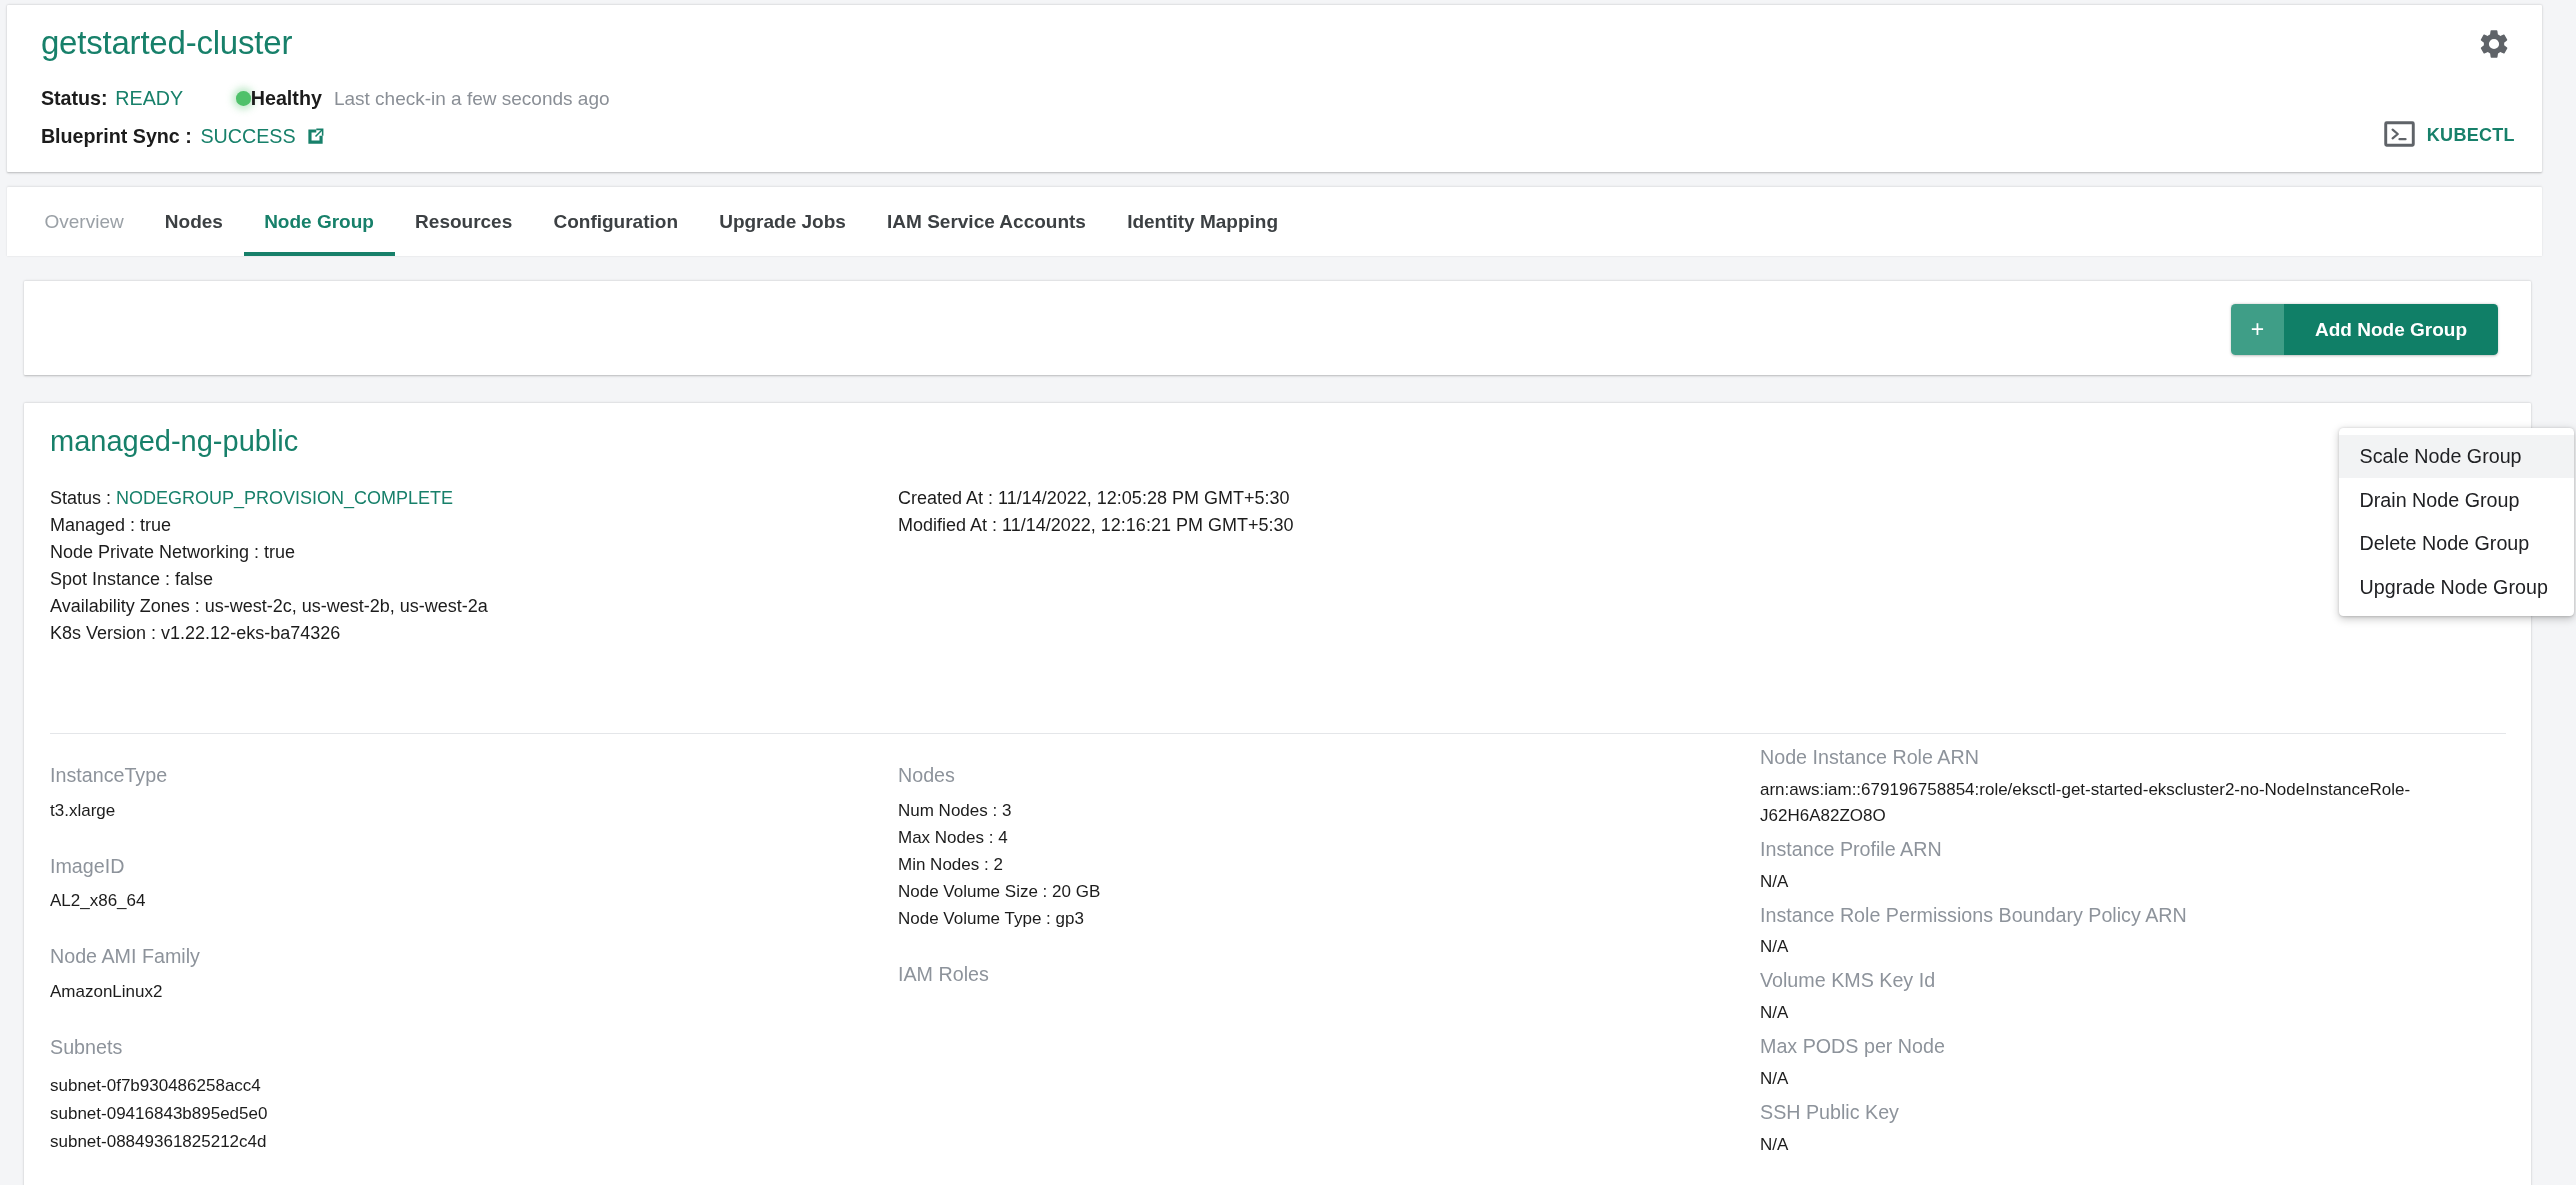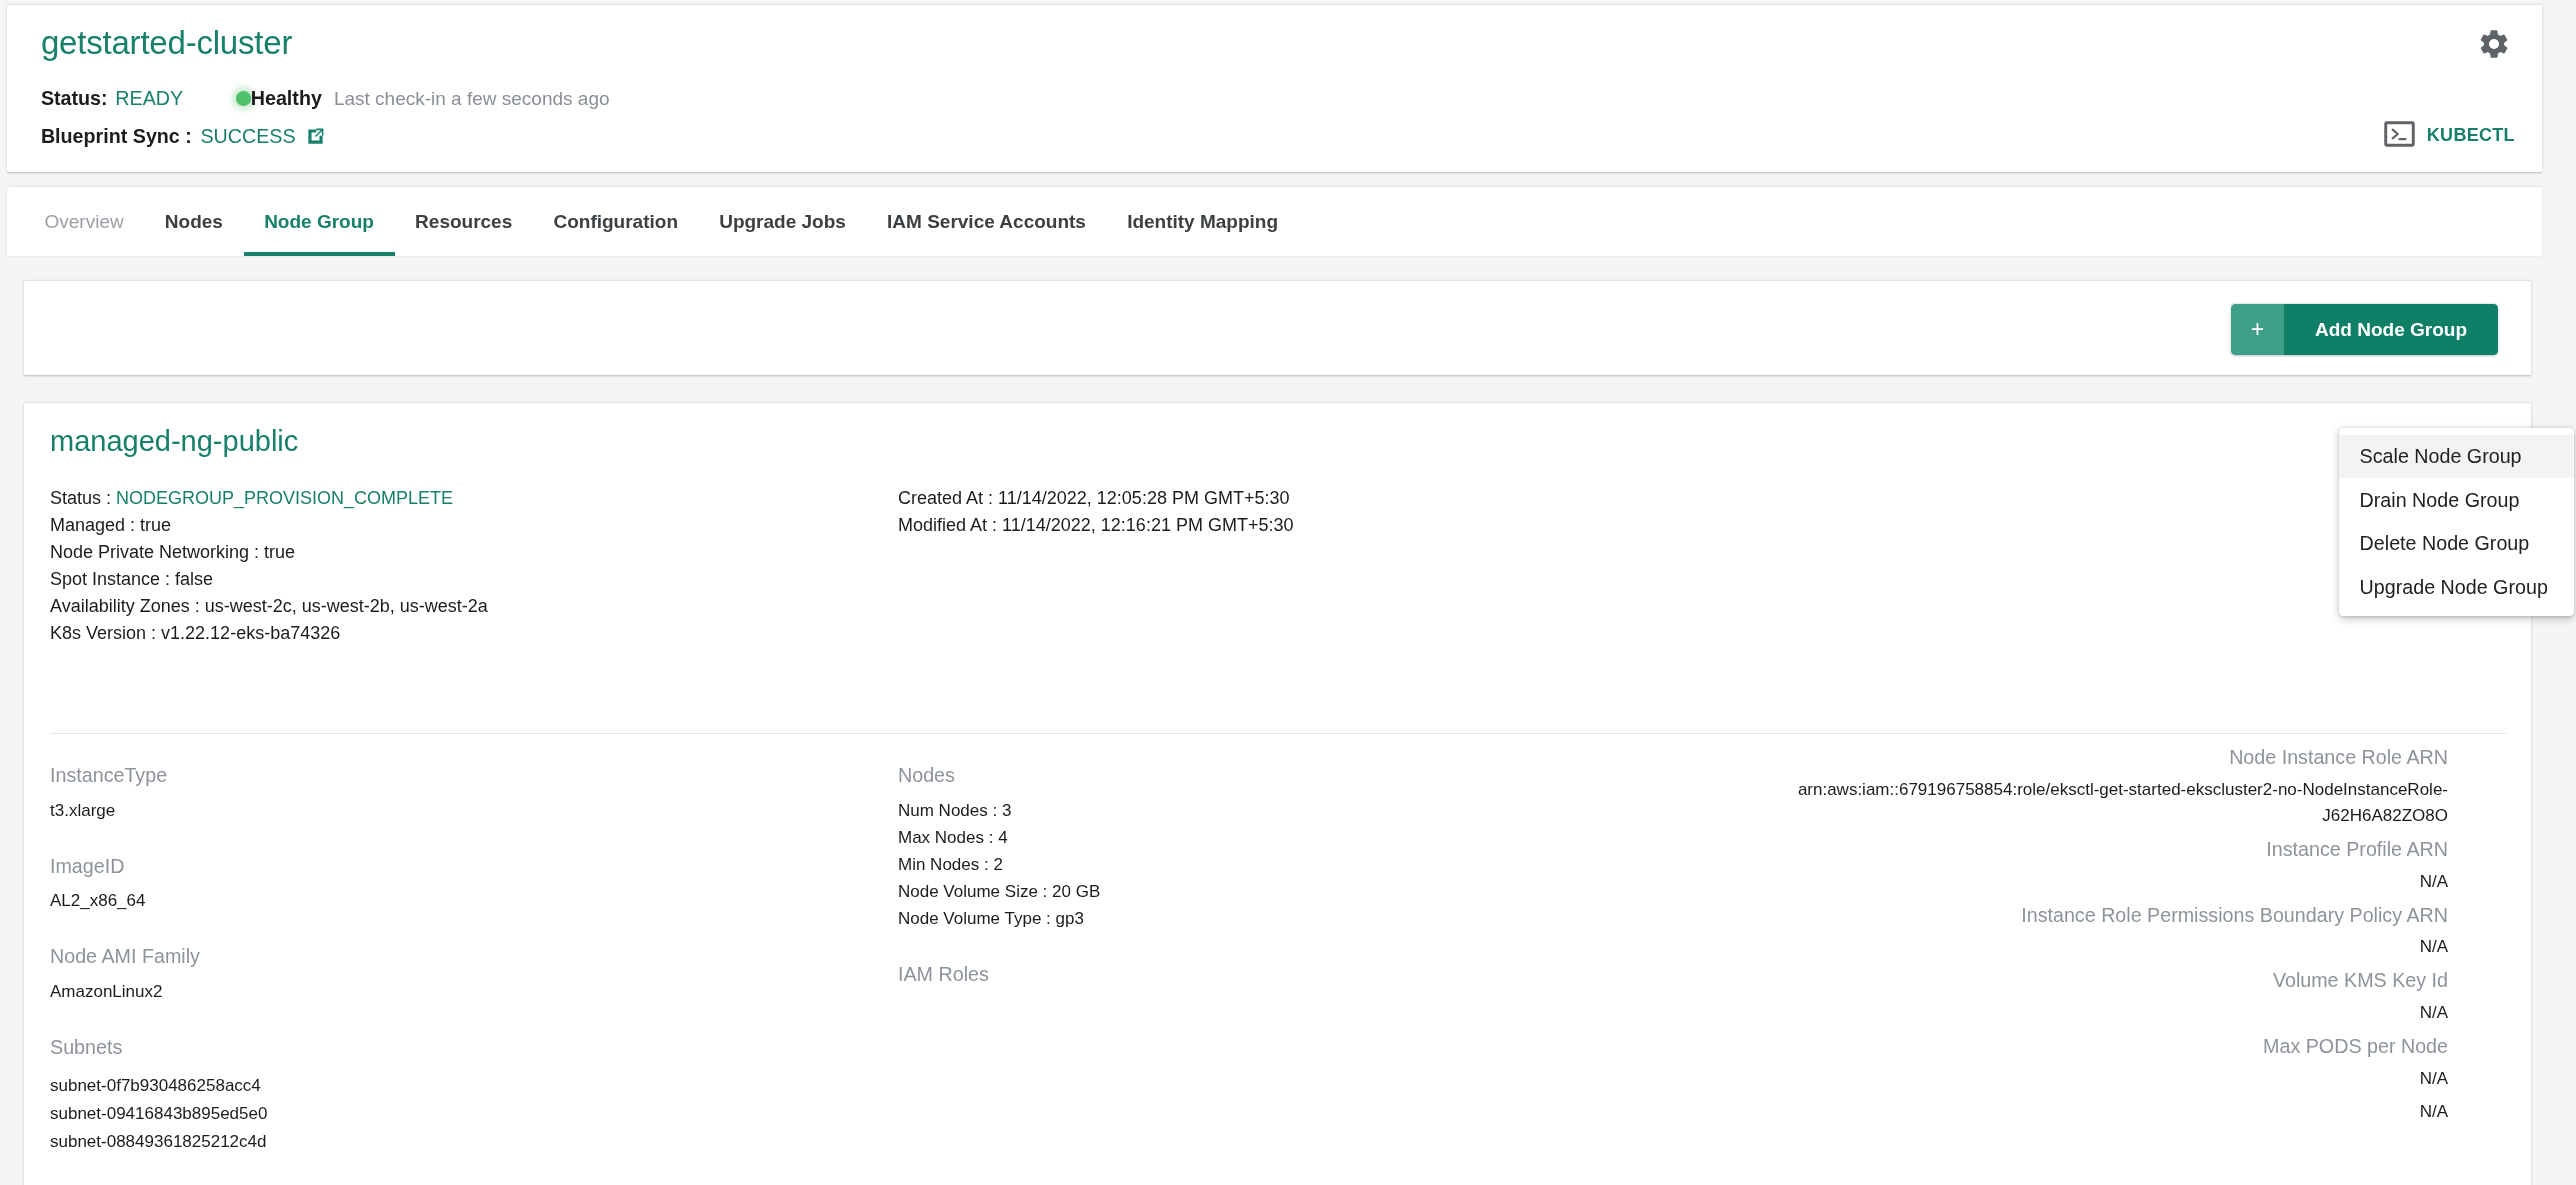--- a/index.html
+++ b/index.html
@@ -199,21 +199,21 @@
     position: absolute;
     left: 0; top: 341px;
     width: 2507px;
   }
   .col {
     position: absolute;
     top: 0;
   }
   #col-1 { left: 26px; width: 822px; }
   #col-2 { left: 874px; width: 822px; }
-  #col-3 { left: 1662px; width: 762px; text-align: right; }
+  #col-3 { left: 1736px; width: 762px; }
 
   .field-label {
     font-size: 19.7px;
     color: #8d939b;
     font-weight: 400;
     margin-top: 29px;
     line-height: 26px;
   }
   .field-label:first-child { margin-top: 18px; }
   .field-value {
@@ -425,20 +425,21 @@
         </div>
         <div class="rc-group">
           <div class="field-label">Volume KMS Key Id</div>
           <div class="rc-val">N/A</div>
         </div>
         <div class="rc-group">
           <div class="field-label">Max PODS per Node</div>
           <div class="rc-val">N/A</div>
         </div>
         <div class="rc-group">
+          <div class="field-label">SSH Public Key</div>
           <div class="rc-val">N/A</div>
         </div>
       </div>
     </div>
 
     <div class="bottom">
 
       
 
       

